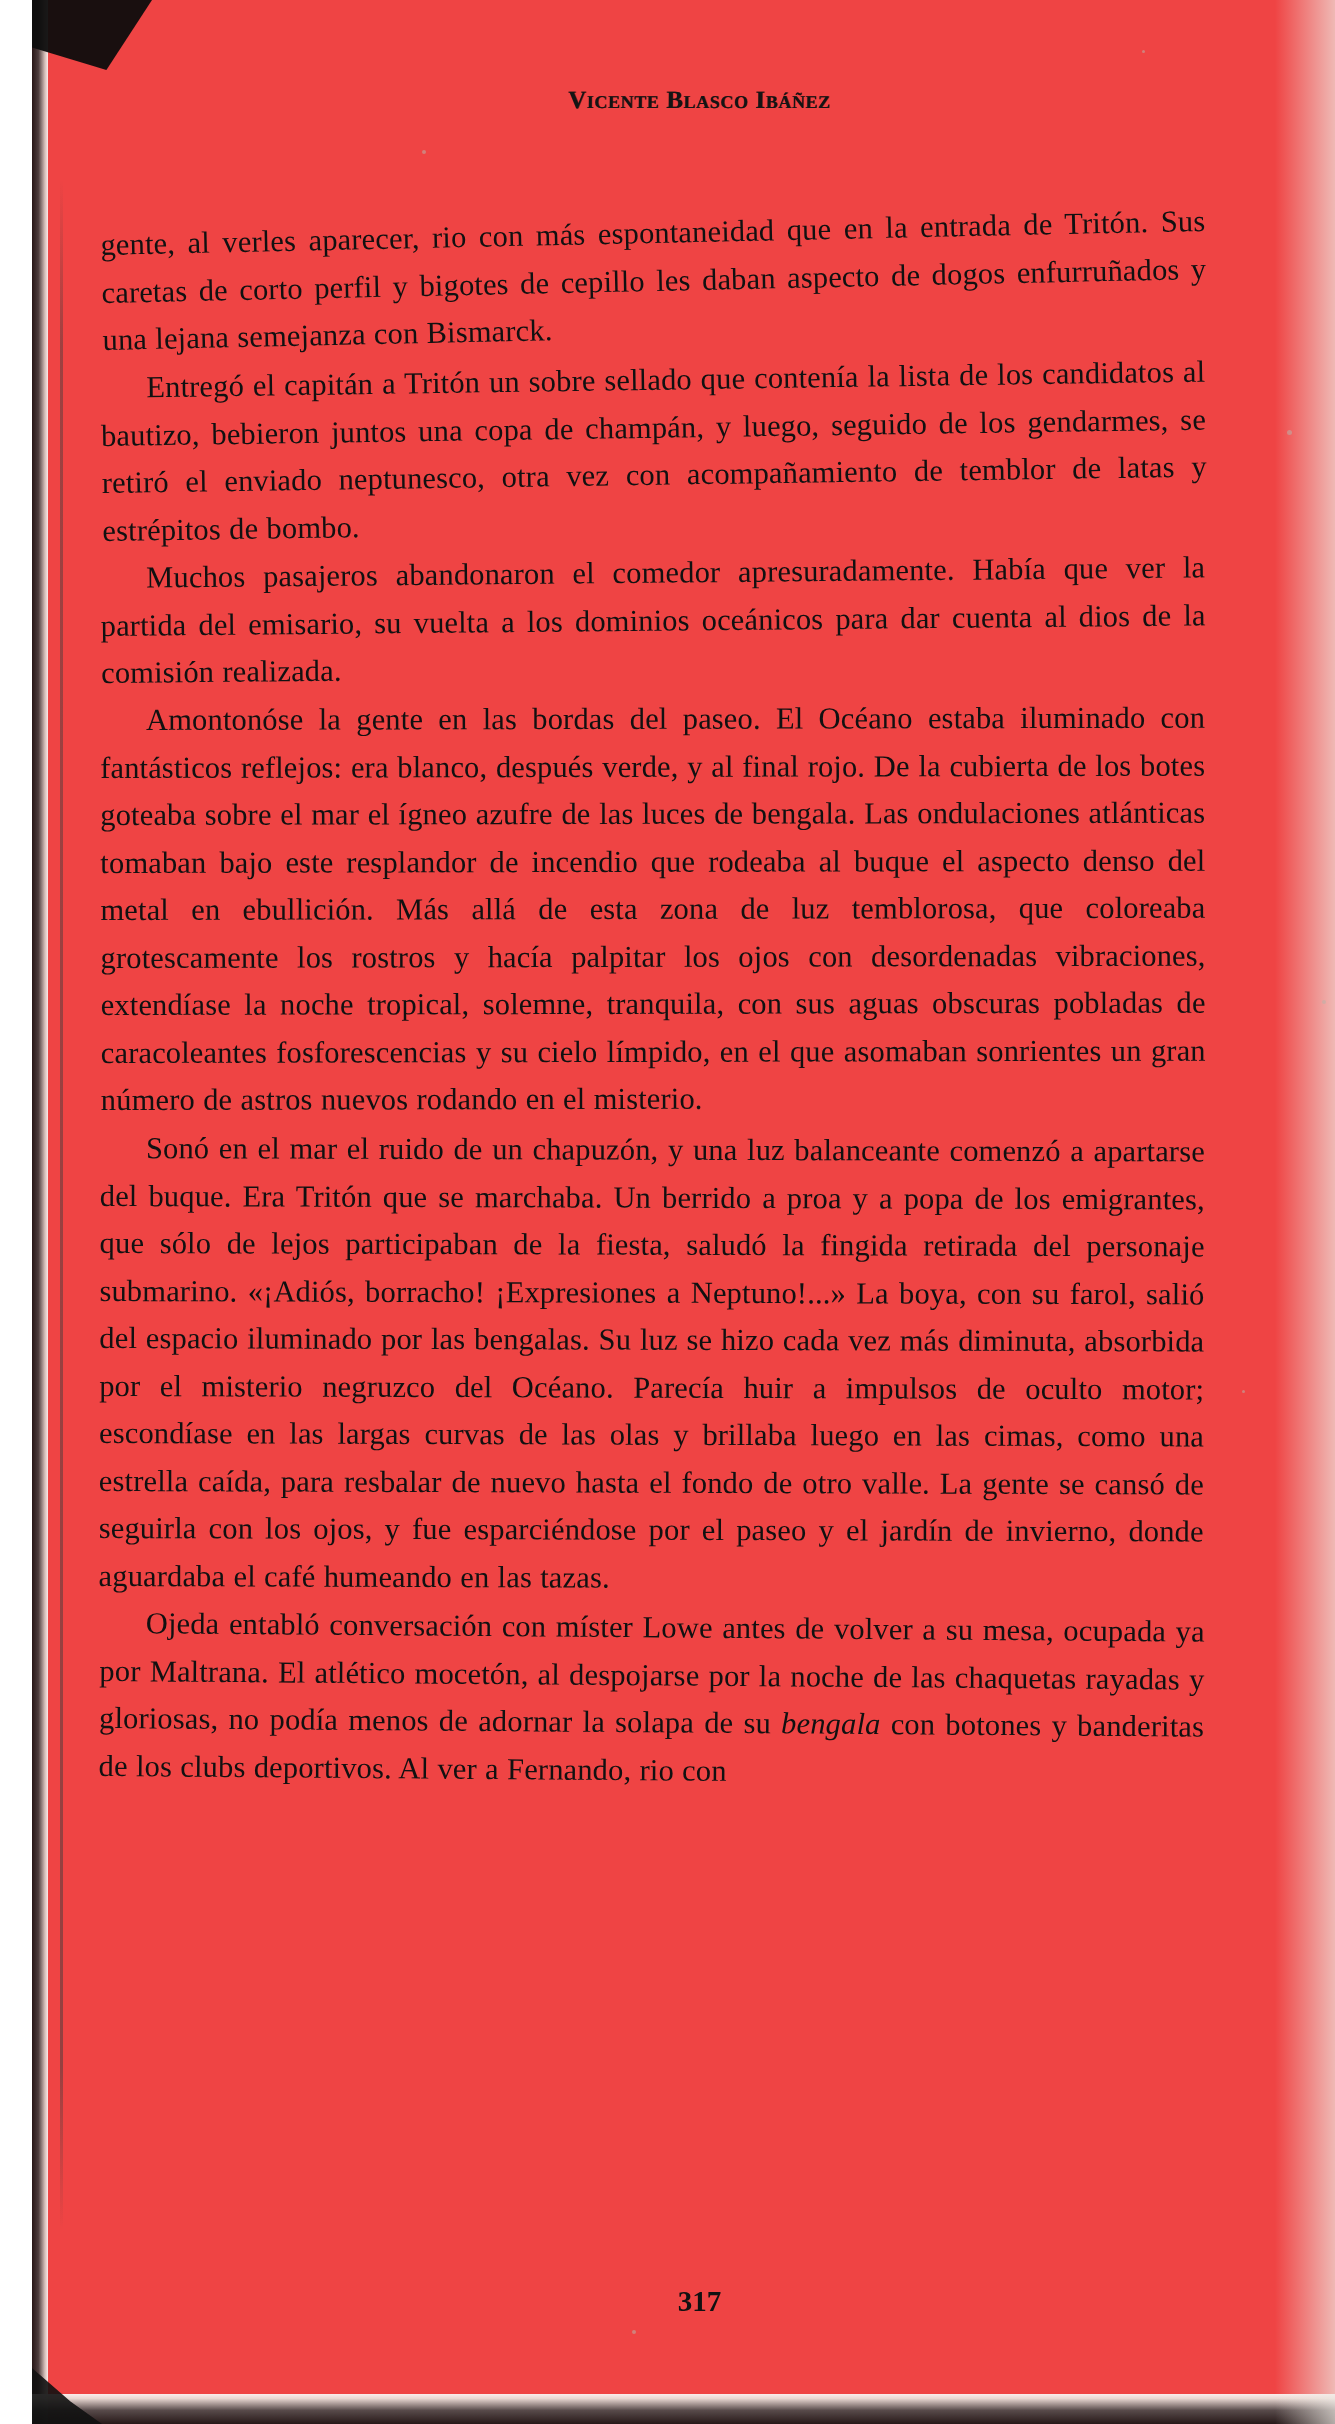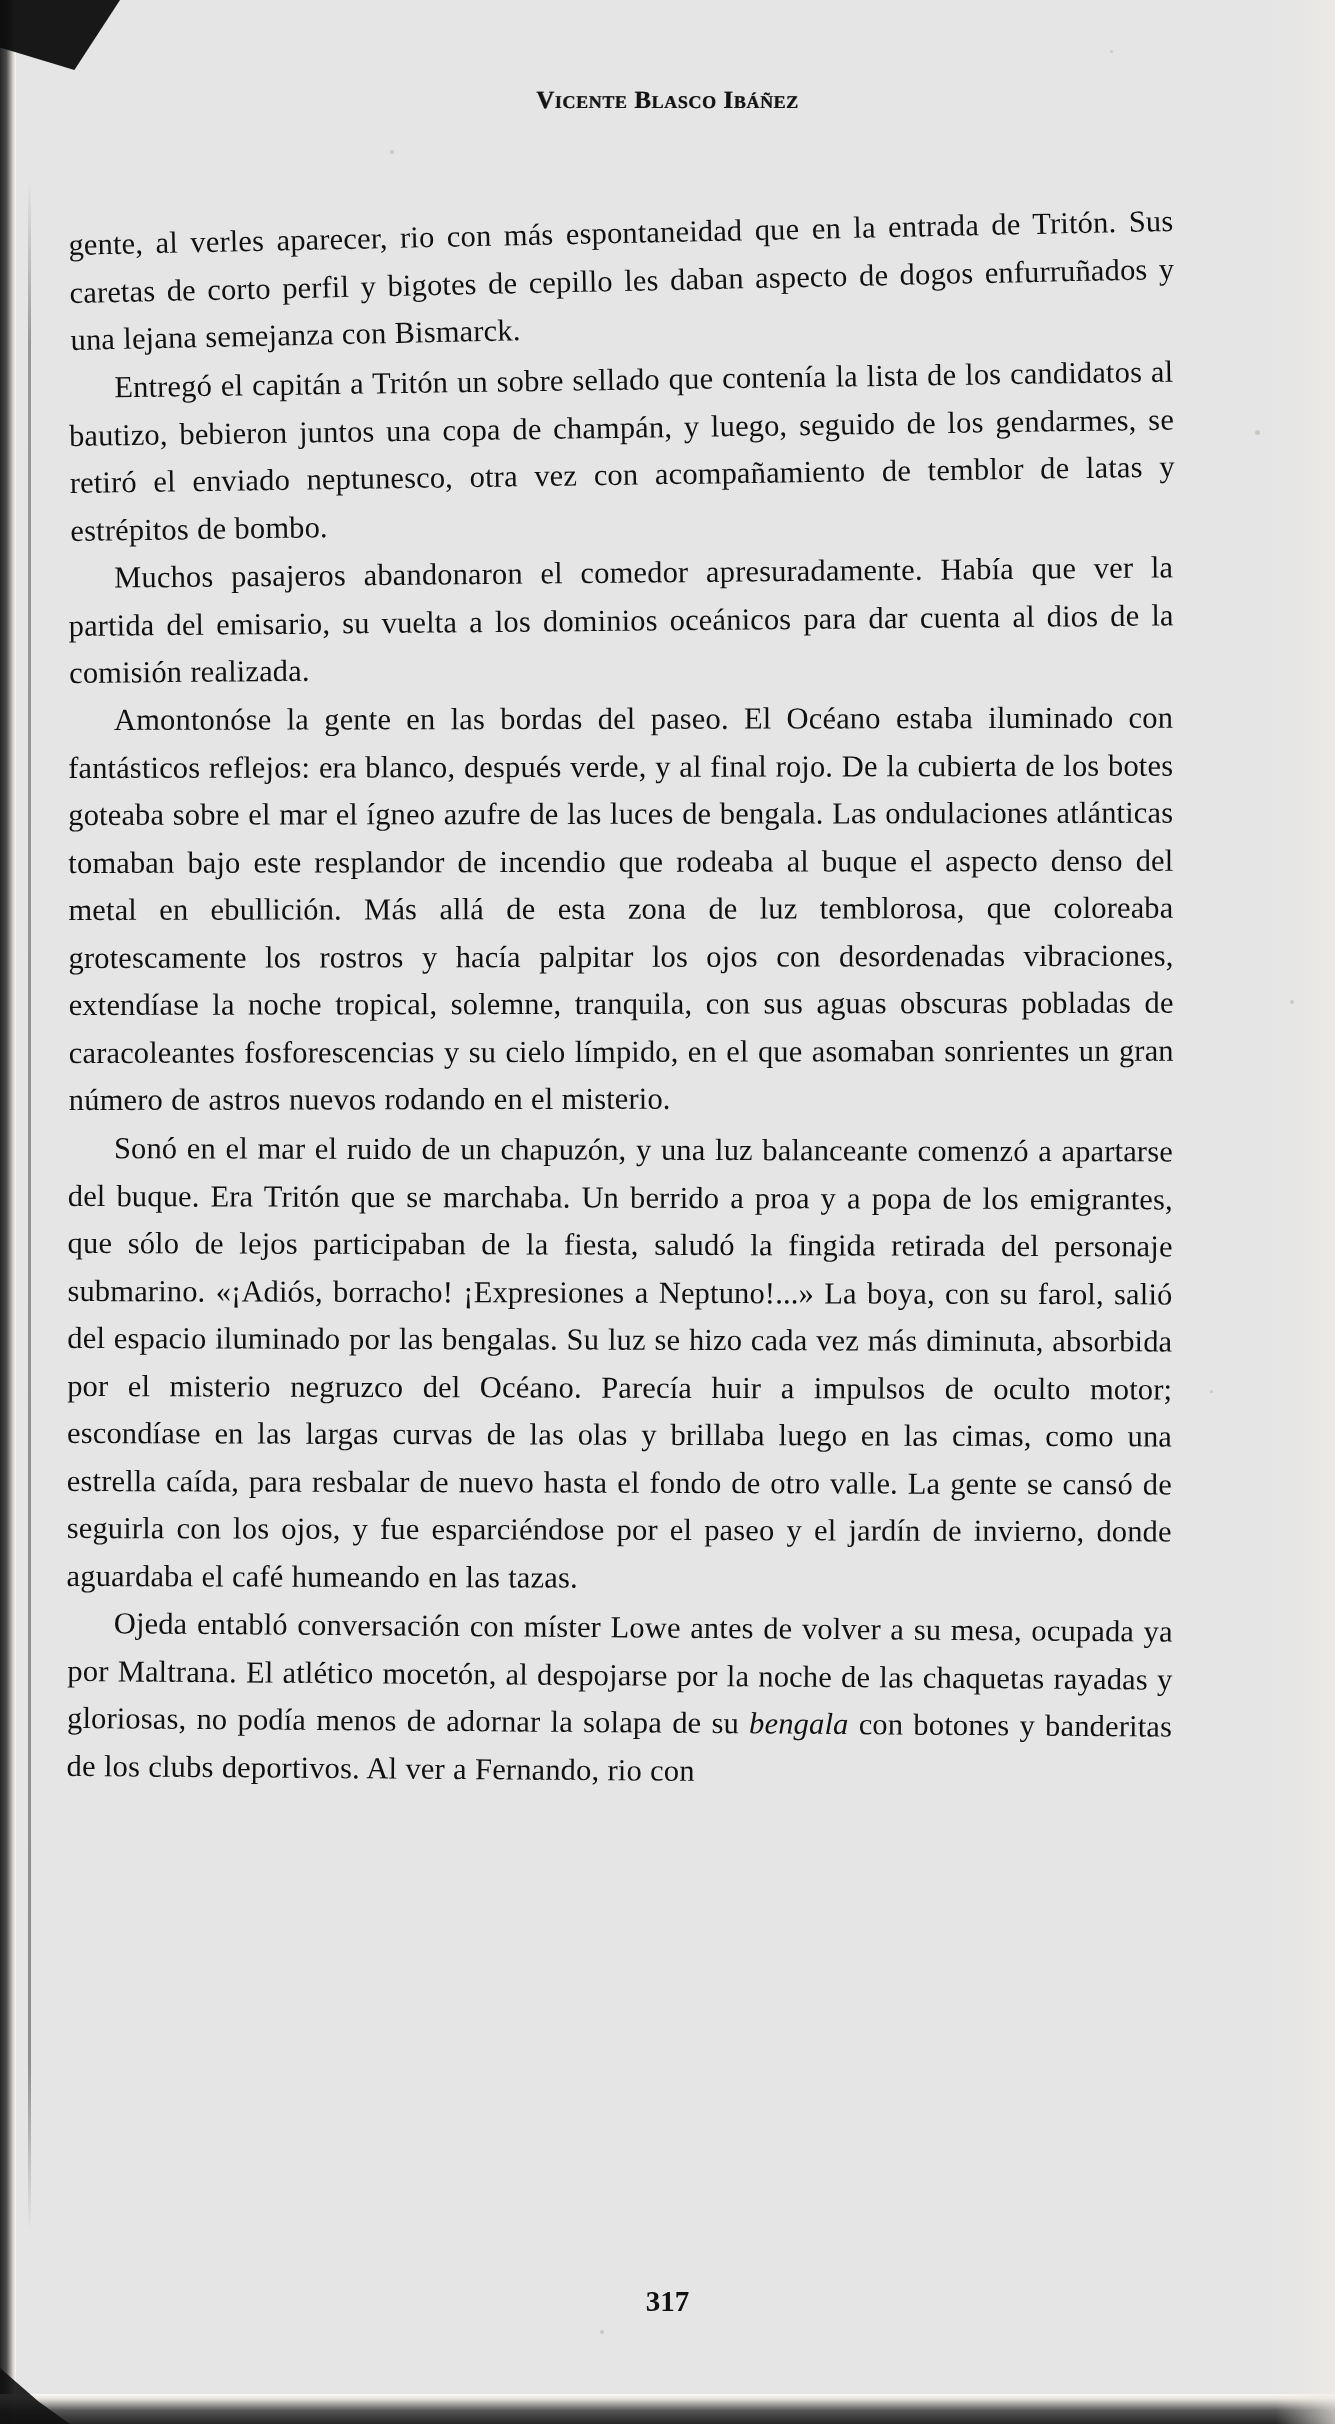--- a/index.html
+++ b/index.html
@@ -13,21 +13,22 @@
     position: relative;
     font-family: "Liberation Serif", serif;
     color: #1a1a1a;
     overflow: hidden;
   }
 
   
   .page {
     position: absolute;
     inset: 0;
-    background: #e5e5e5;
+    background: #ef4444;
+    margin-left: 32px;
   }
 
   
   .edge-top-left {
     position: absolute;
     left: 0;
     top: 0;
     width: 120px;
     height: 70px;
     background: #0d0d0d;

